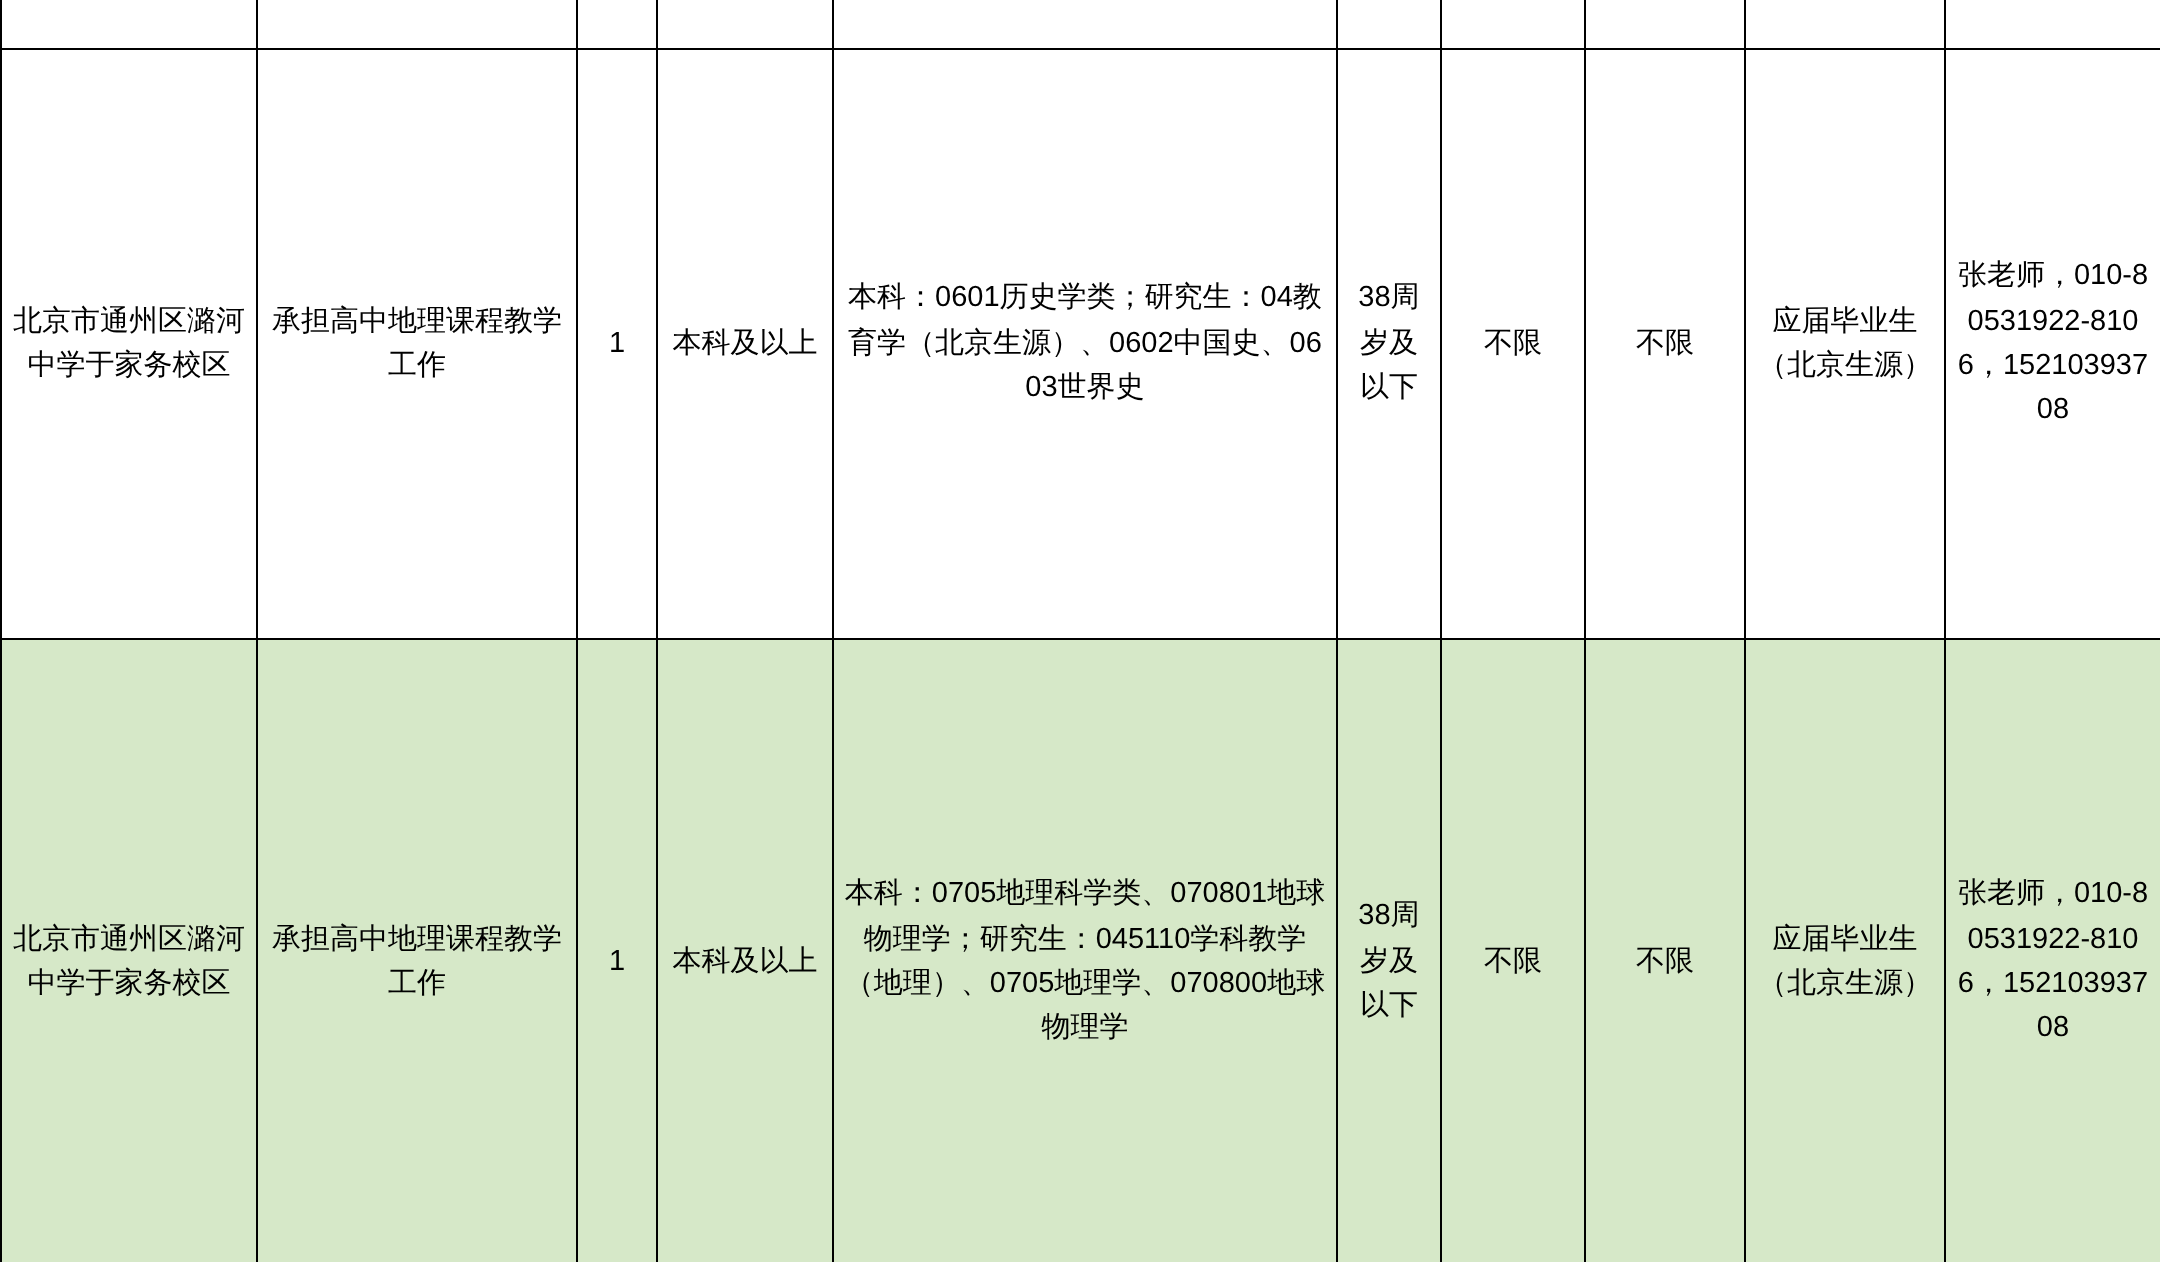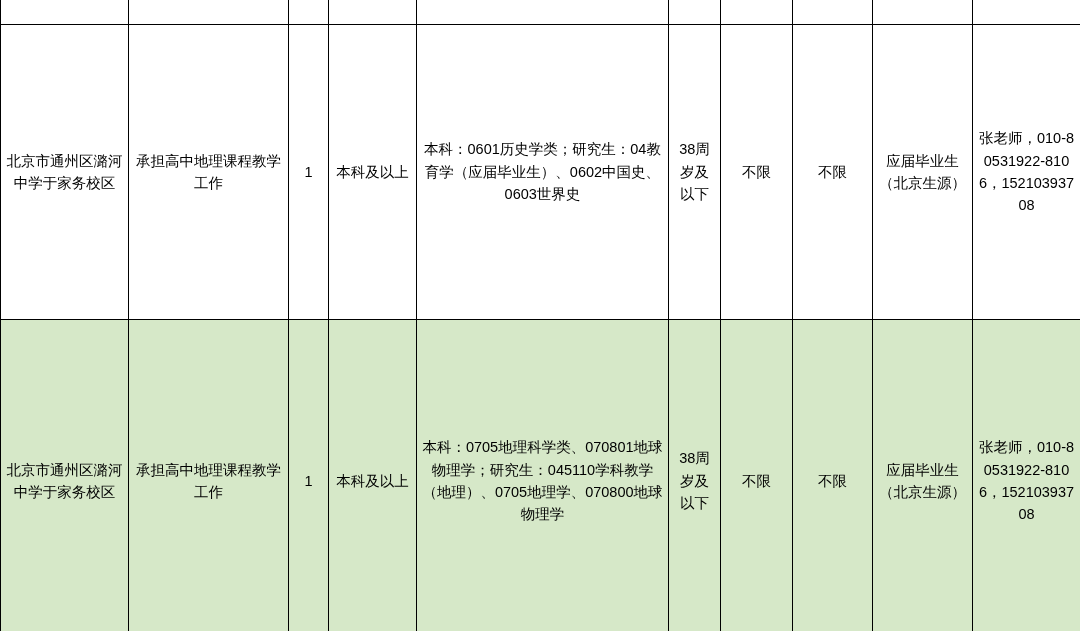--- a/index.html
+++ b/index.html
@@ -90,21 +90,21 @@
       <td>
           <span class="cell-text">承担高中地理课程教学工作</span>
         </td>
       <td>
           <span class="cell-text">1</span>
         </td>
       <td>
           <span class="cell-text">本科及以上</span>
         </td>
       <td>
-          <span class="cell-text">本科：0601历史学类；研究生：04教育学（应届毕业生）、0602中国史、0603世界史</span>
+          <span class="cell-text">本科：0601历史学类；研究生：04教育学（北京生源）、0602中国史、0603世界史</span>
         </td>
       <td>
           <span class="cell-text">38周岁及以下</span>
         </td>
       <td>
           <span class="cell-text">不限</span>
         </td>
       <td>
           <span class="cell-text">不限</span>
         </td>

